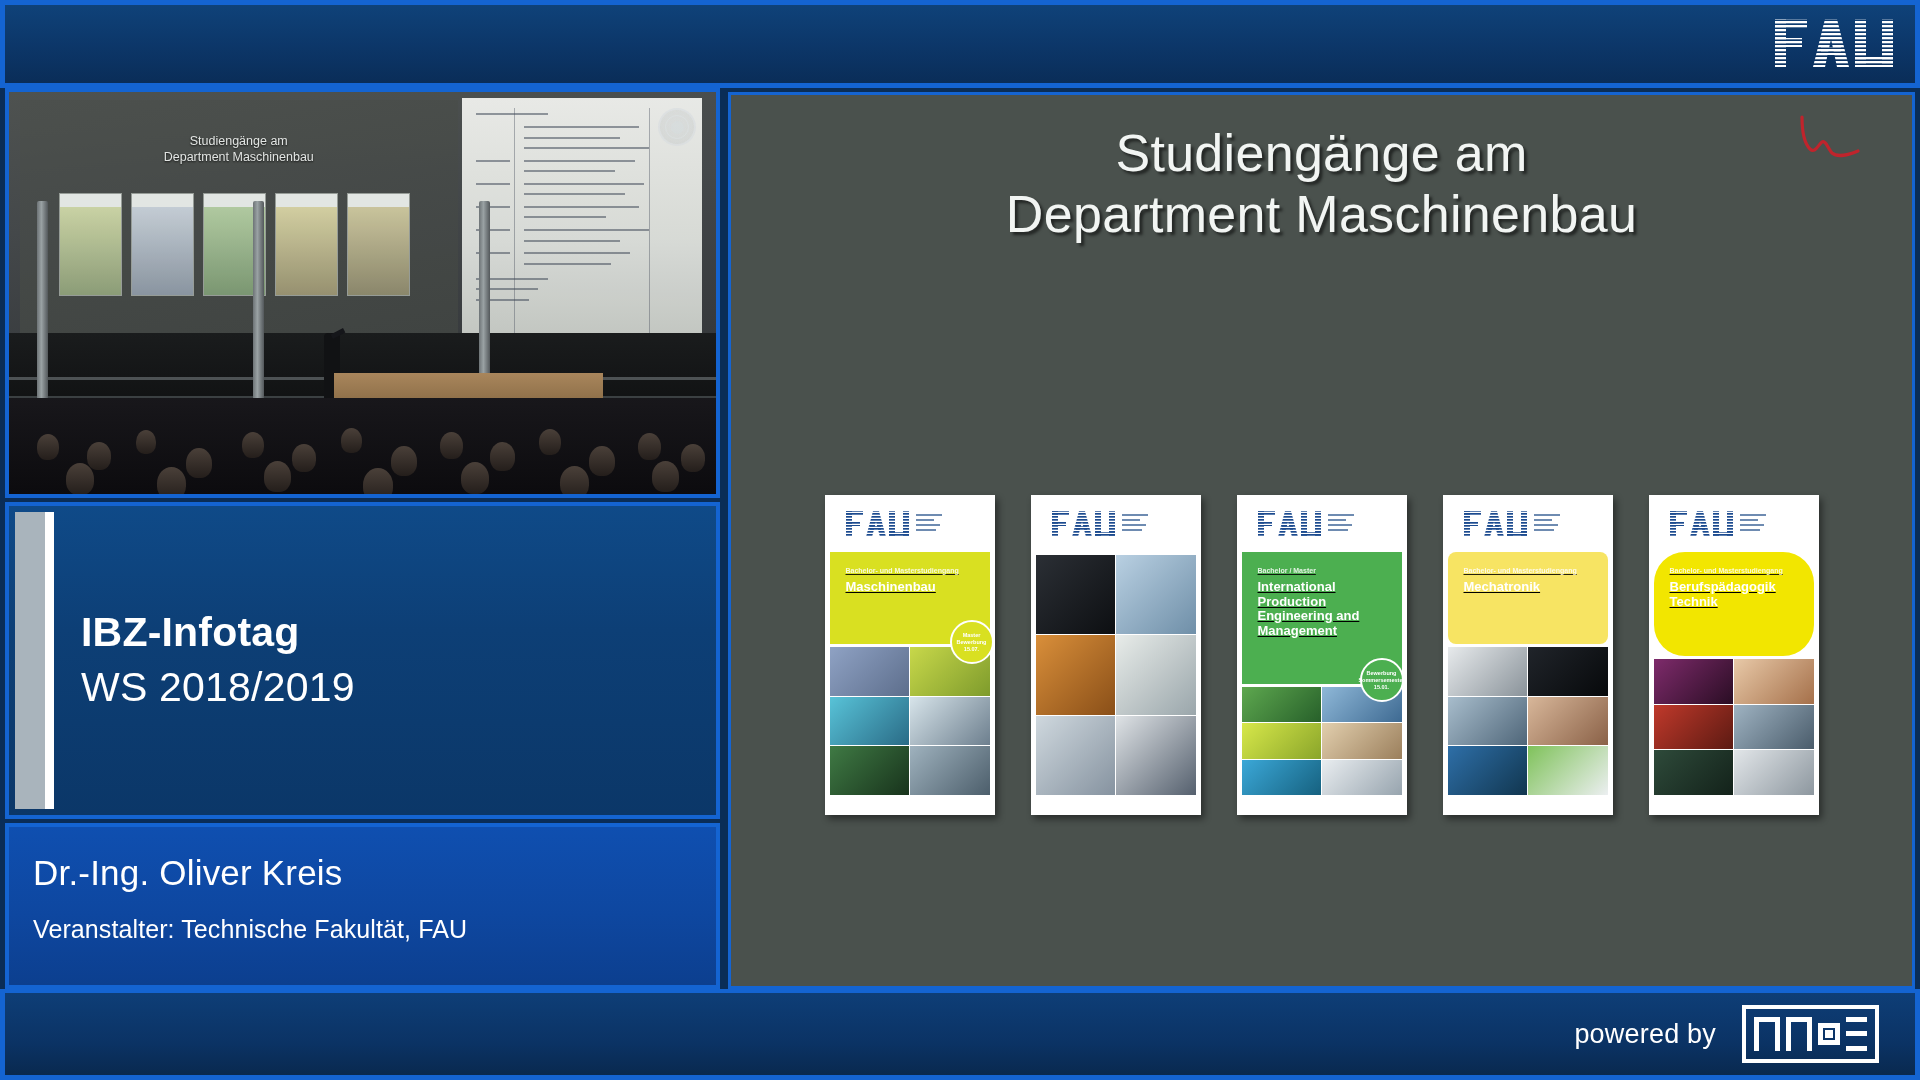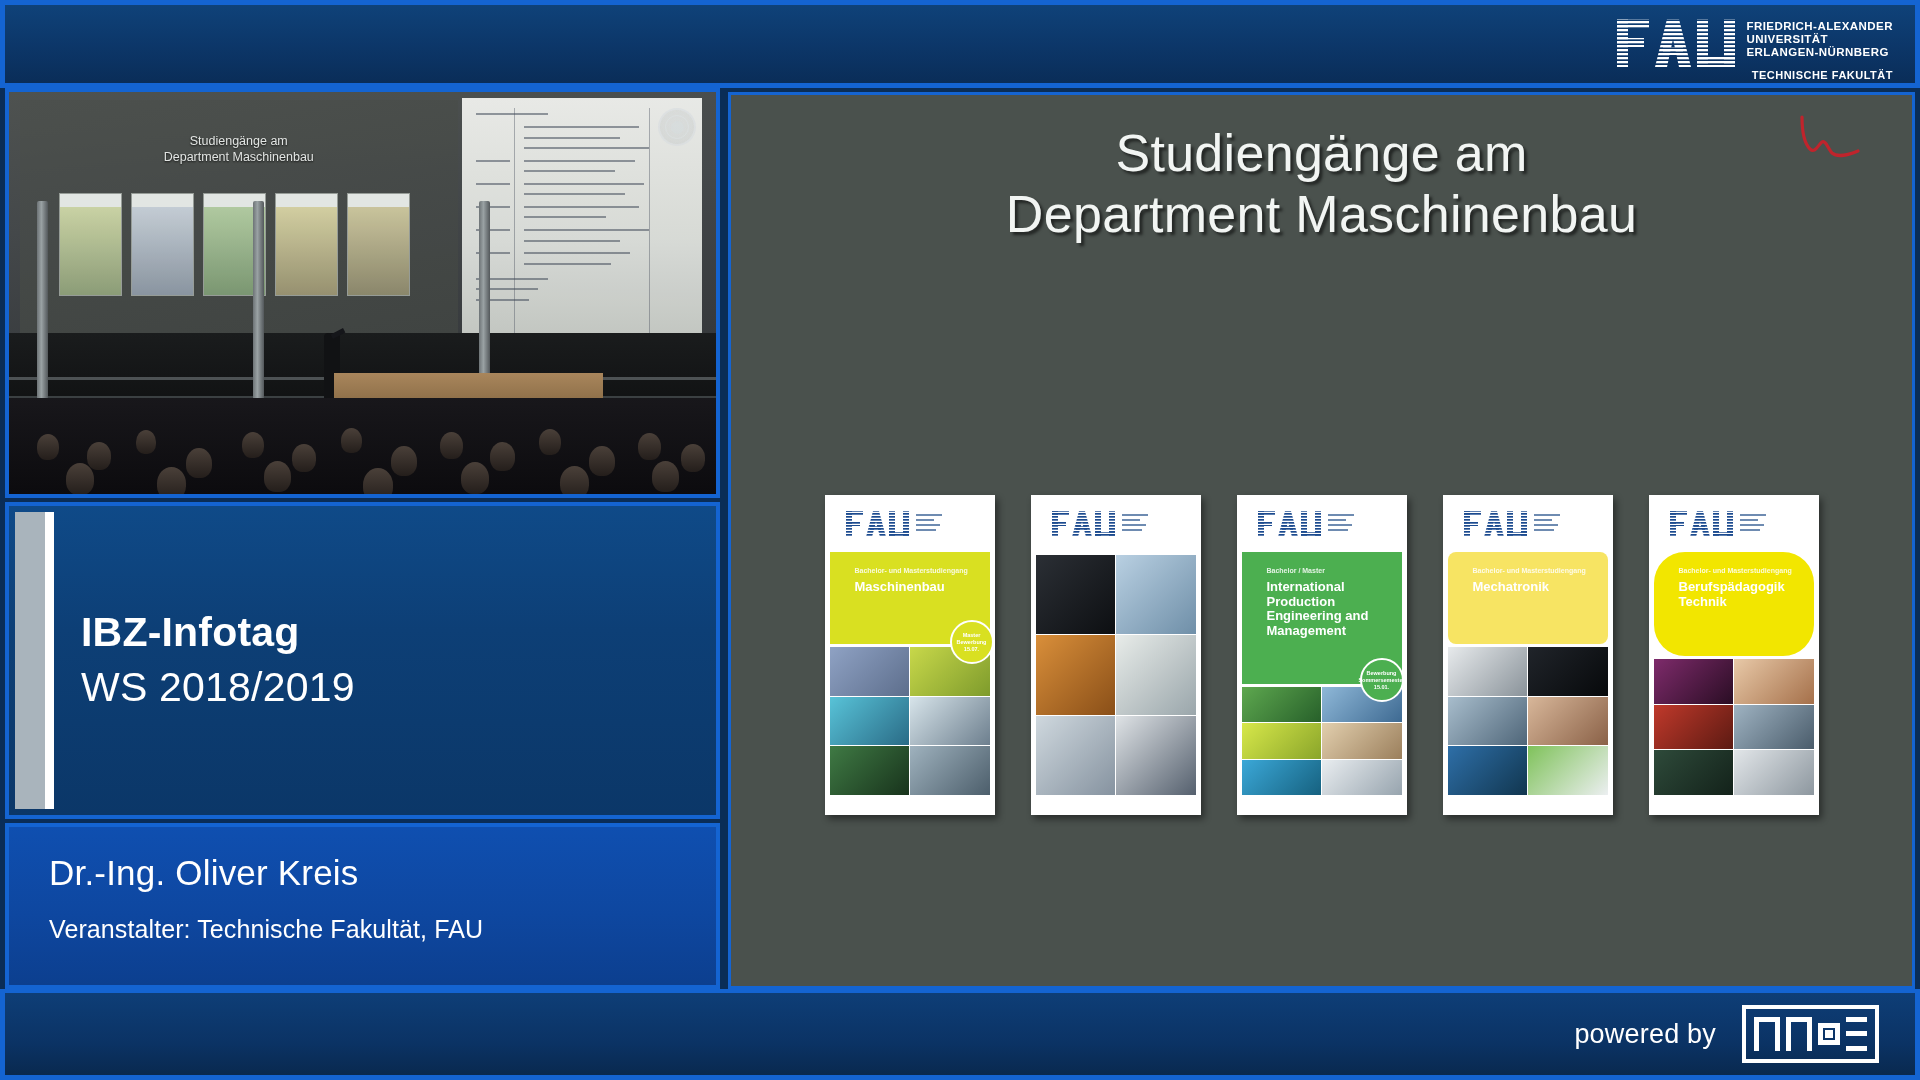--- a/index.html
+++ b/index.html
@@ -88,21 +88,21 @@
   .title-text{ flex:1; display:flex; flex-direction:column;
     justify-content:center; padding-left:27px; }
   .t-main{ color:#ffffff; font-size:41px; font-weight:bold; line-height:1.18;
     letter-spacing:.2px; }
   .t-sub{ color:#ffffff; font-size:41px; font-weight:normal; line-height:1.25;
     letter-spacing:.2px; margin-top:5px; }
 
   
   .pres-card{ position:absolute; left:0; top:735px; width:715px; height:166px;
     background:linear-gradient(180deg,#0f4fb0 0%,#0e47a0 55%,#0c3f8f 100%);
-    border:4px solid #1464d2; padding:26px 0 0 40px; }
+    border:4px solid #1464d2; padding:26px 0 0 24px; }
   .p-name{ color:#ffffff; font-size:35px; font-weight:normal;
     letter-spacing:.2px; }
   .p-role{ color:#ffffff; font-size:25px; font-weight:normal; margin-top:22px;
     letter-spacing:.1px; }
 
   
   .slide{ position:absolute; left:728px; top:92px; width:1187px; height:897px;
     background:#4a514d; border:3px solid #1464d2; overflow:hidden; }
   .slide-title{ position:absolute; left:0; top:28px; width:100%;
     text-align:center; color:#f2f5f3; font-size:52px; line-height:1.17;
@@ -110,21 +110,21 @@
     text-shadow:3px 3px 3px rgba(0,0,0,.55); }
   .scribble{ position:absolute; right:48px; top:14px; width:78px; height:62px; }
   .bro-row{ position:absolute; left:0; top:400px; width:100%;
     display:flex; justify-content:center; gap:36px; }
 
   .bro{ width:170px; height:320px; background:#ffffff; padding:5px 5px 0 5px;
     box-shadow:3px 4px 7px rgba(0,0,0,.45); display:flex;
     flex-direction:column; }
   .bro-logo{ height:52px; padding:10px 0 0 16px; }
   .bro-logo svg{ display:block; }
-  .bro-band{ height:92px; padding:14px 12px 0 25px; }
+  .bro-band{ height:92px; padding:14px 12px 0 16px;text-decoration:underline; }
   .bro-kicker{ font-size:7px; font-weight:bold; line-height:9px;
     opacity:.85; }
   .bro-title{ font-size:13px; font-weight:bold; line-height:14.5px;
     margin-top:5px; }
   .bro-badge{ position:absolute; width:44px; height:44px; border-radius:50%;
     font-size:5.5px; font-weight:bold; display:flex; align-items:center;
     justify-content:center; text-align:center; line-height:7px; }
   .bro-photos{ flex:1; display:grid; grid-template-columns:1fr 1fr;
     grid-template-rows:1fr 1fr 1fr; gap:1px; margin-top:3px; }
   .ph{ background:#9aa6ad; }
@@ -161,26 +161,20 @@
             <rect x="0" y="2" width="11" height="48"></rect>
             <rect x="0" y="2" width="32" height="9"></rect>
             <rect x="0" y="21" width="27" height="9"></rect>
             <polygon points="38,50 50,2 62,2 74,50 62,50 56,22 50,50"></polygon>
             <rect x="46" y="30" width="20" height="8"></rect>
             <rect x="80" y="2" width="11" height="48"></rect>
             <rect x="107" y="2" width="11" height="48"></rect>
             <rect x="80" y="40" width="38" height="10"></rect>
           </g>
         </svg>
-      </div>
-      <div class="fau-words">
-        <div class="l">FRIEDRICH-ALEXANDER</div>
-        <div class="l">UNIVERSITÄT</div>
-        <div class="l">ERLANGEN-NÜRNBERG</div>
-        <div class="fau-faculty">TECHNISCHE FAKULTÄT</div>
       </div>
     </div>
   </div>
 
   <div class="left-col">
 
     <div class="video-box">
       <div class="hall">
         <div class="hall-wall"></div>
 

